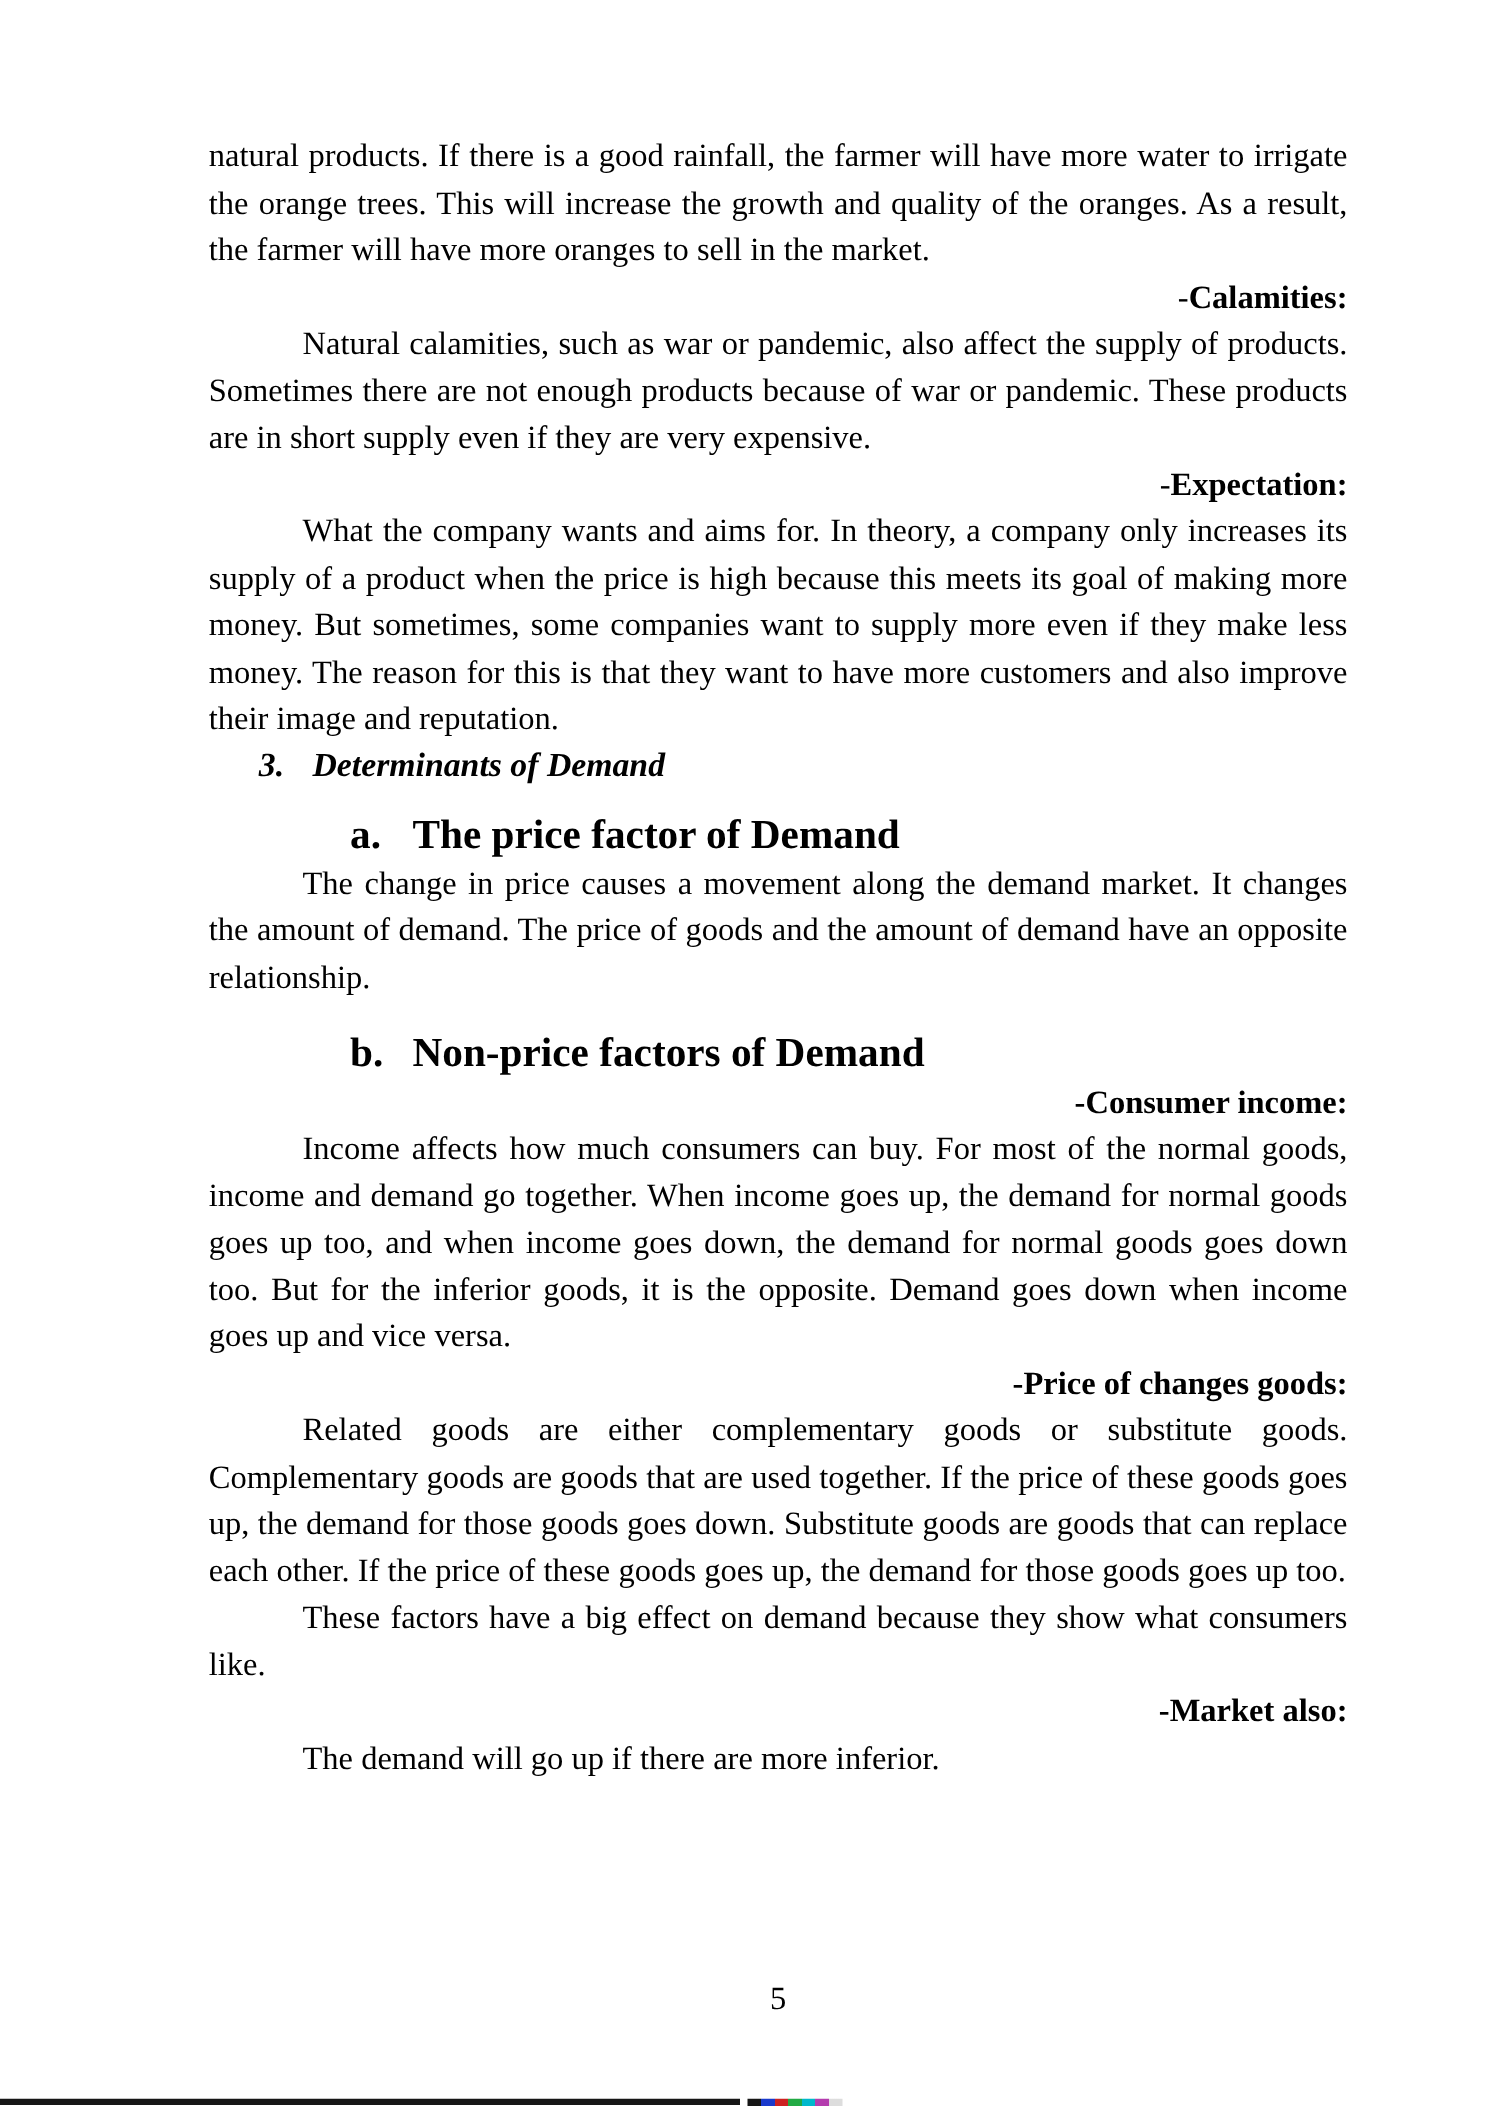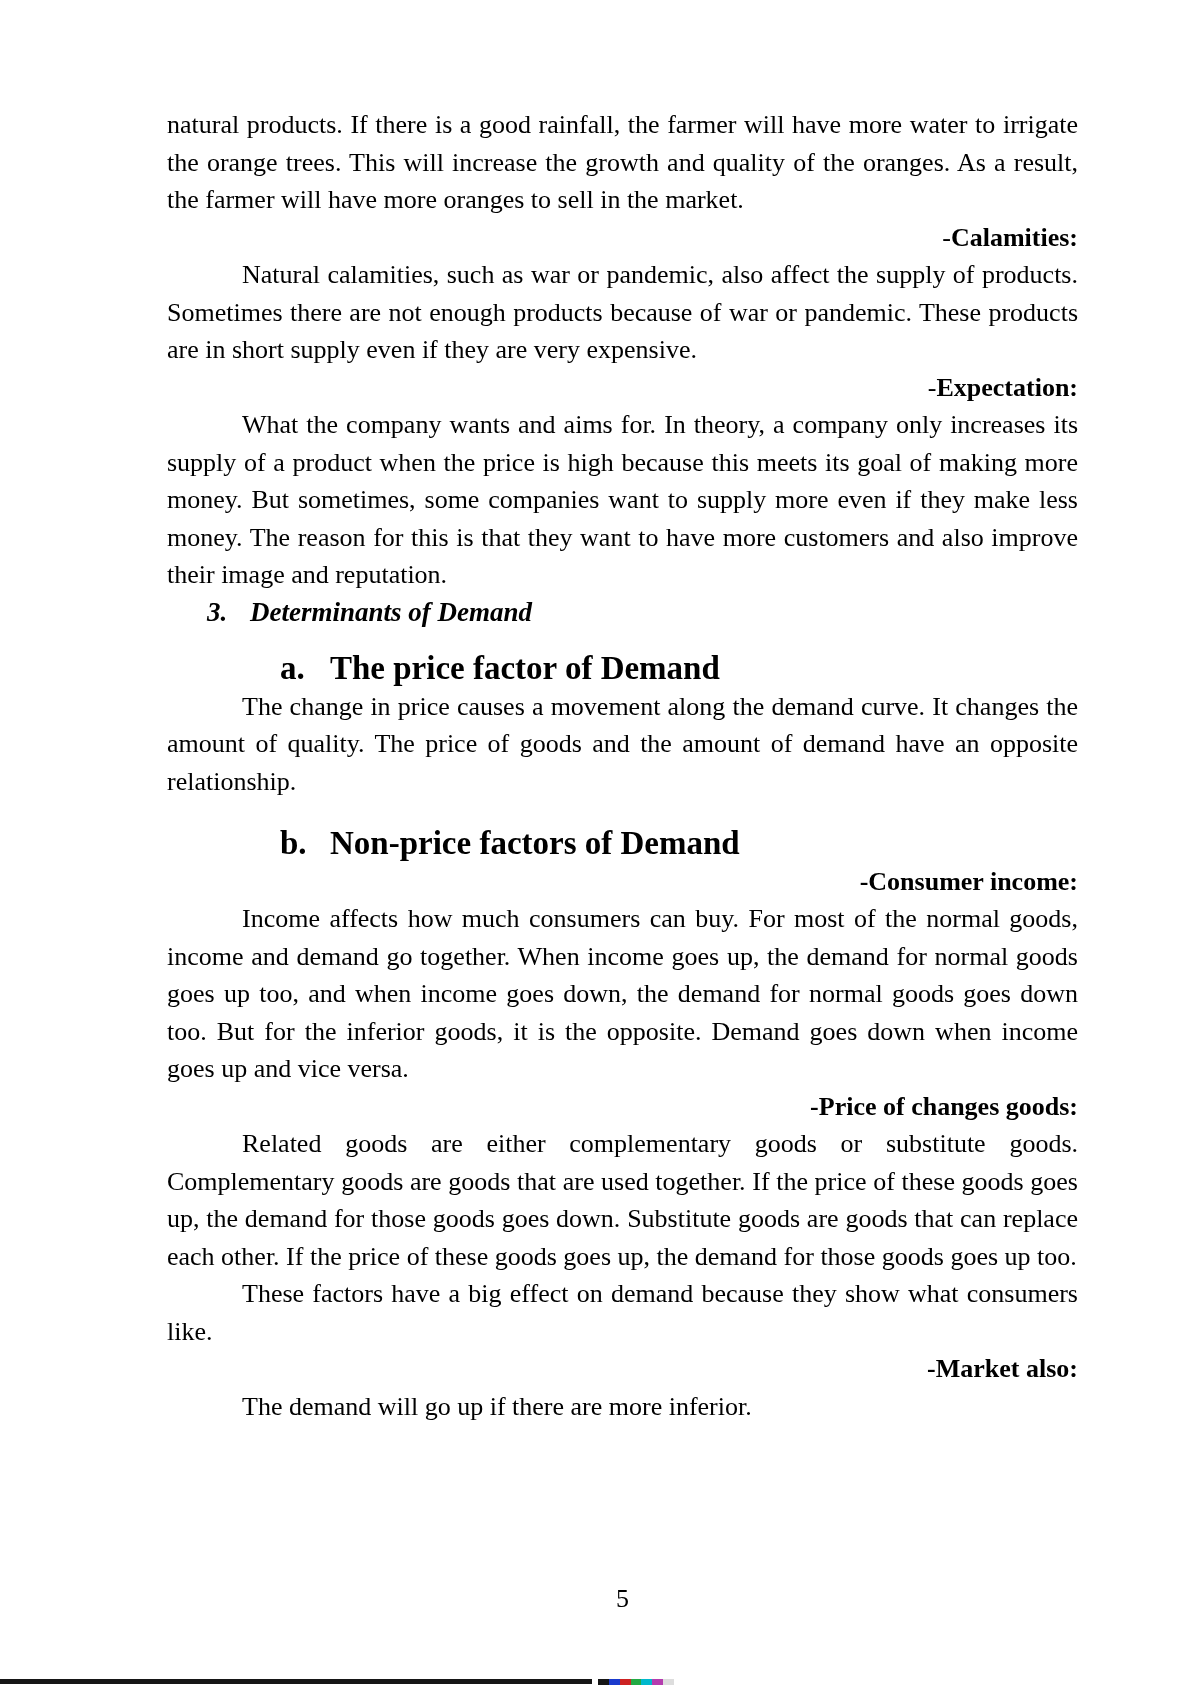--- a/index.html
+++ b/index.html
@@ -104,21 +104,21 @@
     <p class="para">What the company wants and aims for. In theory, a company only increases its supply of a product when the price is high because this meets its goal of making more money. But sometimes, some companies want to supply more even if they make less money. The reason for this is that they want to have more customers and also improve their image and reputation.</p>
 
     <p class="heading-num">
       <span class="num">3.</span><span>Determinants of Demand</span>
     </p>
 
     <p class="sub-heading sub-a">
       <span class="num">a.</span><span>The price factor of Demand</span>
     </p>
 
-    <p class="para">The change in price causes a movement along the demand curve. It changes the amount of quality. The price of goods and the amount of demand have an opposite relationship.</p>
+    <p class="para">The change in price causes a movement along the demand market. It changes the amount of demand. The price of goods and the amount of demand have an opposite relationship.</p>
 
     <p class="sub-heading sub-b">
       <span class="num">b.</span><span>Non-price factors of Demand</span>
     </p>
 
     <p class="bullet bold-marker">
       <span class="marker">-</span><span class="label">Consumer income:</span>
     </p>
 
     <p class="para">Income affects how much consumers can buy. For most of the normal goods, income and demand go together. When income goes up, the demand for normal goods goes up too, and when income goes down, the demand for normal goods goes down too. But for the inferior goods, it is the opposite. Demand goes down when income goes up and vice versa.</p>

